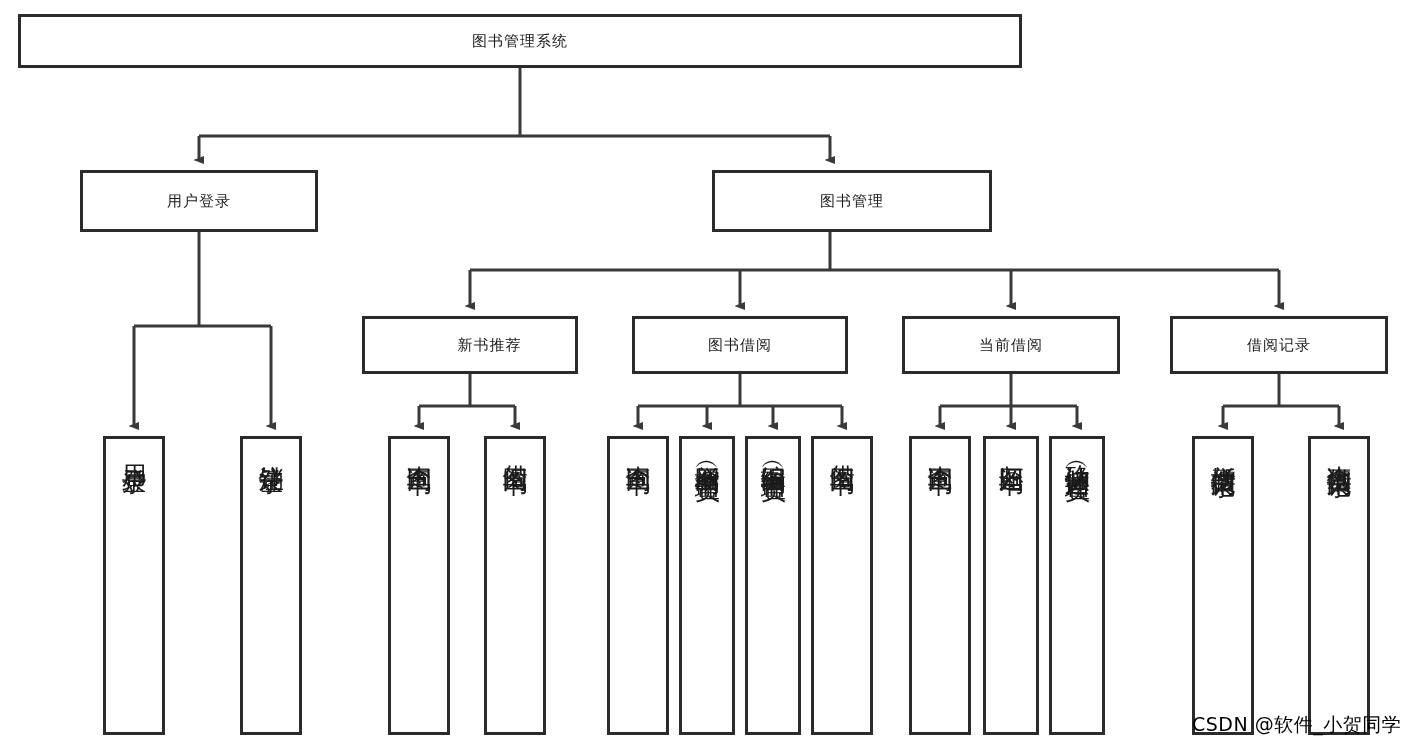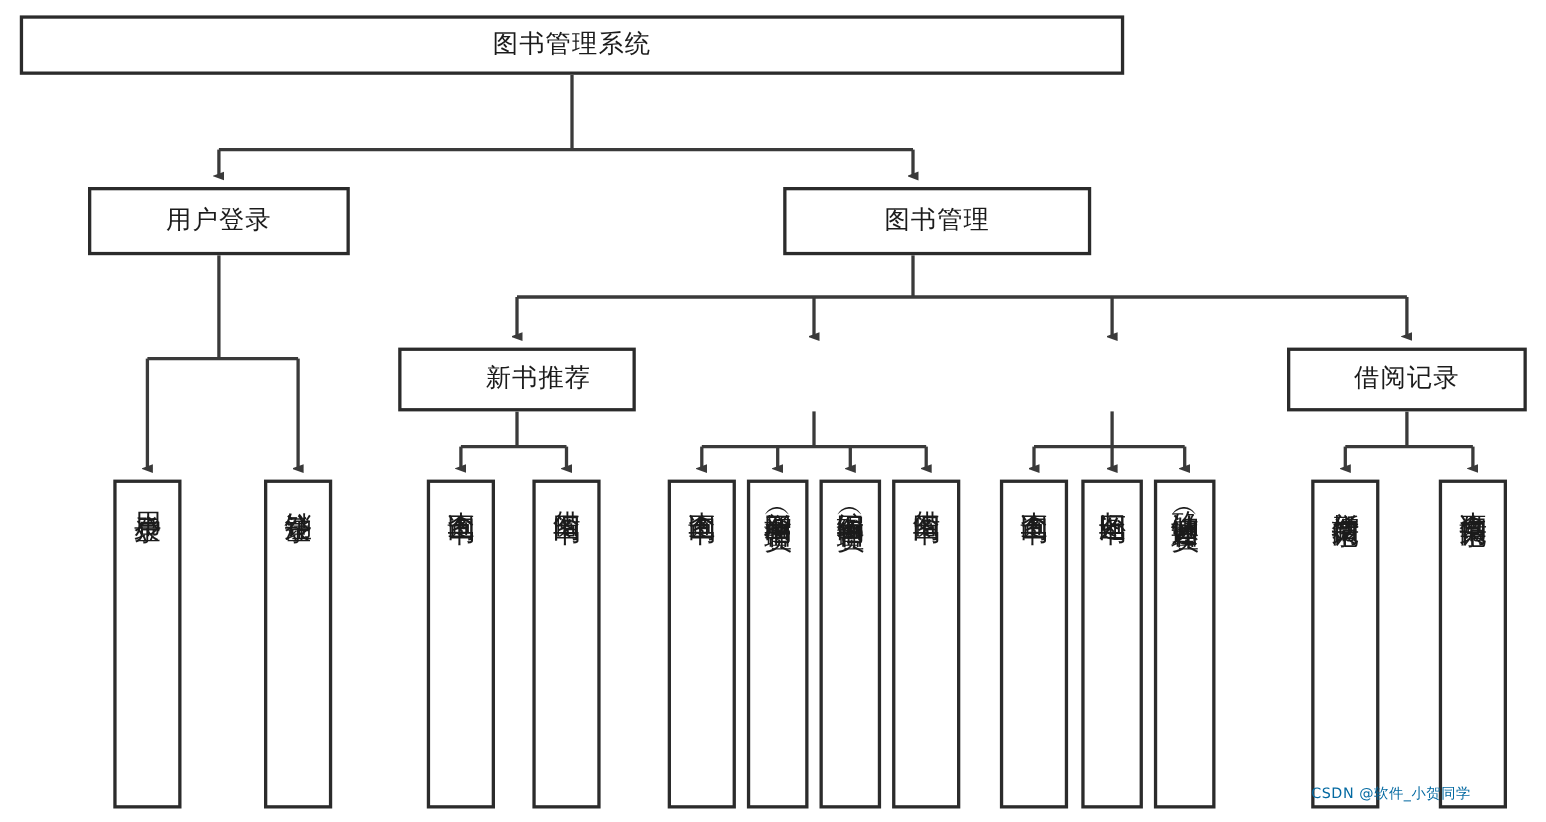--- a/index.html
+++ b/index.html
@@ -29,21 +29,21 @@
   .node {
     position: absolute;
     box-sizing: border-box;
     background: #ffffff;
     border: 3px solid #2b2b2b;
     display: flex;
     align-items: center;
     justify-content: center;
   }
   .node.h-node .node-label {
-    font-size: 23px;
+    font-size: 15px;
     line-height: 1.1;
     color: #1b1b1b;
     letter-spacing: 1px;
     white-space: nowrap;
   }
   .node.v-node {
     align-items: flex-start;
     justify-content: center;
     padding-top: 6px;
   }
@@ -54,22 +54,22 @@
     line-height: 1.18;
     color: #1b1b1b;
     letter-spacing: 2px;
     white-space: nowrap;
     text-align: center;
   }
   #watermark {
     position: absolute;
     left: 1192px;
     top: 712px;
-    font-size: 13px;
-    color: #0369a1;
+    font-size: 19px;
+    color: #000000;
     white-space: nowrap;
     letter-spacing: 0.5px;
   }
 </style>
 </head>
 <body>
 
 <div id="stage">
 
   <svg class="wires" viewBox="0 0 1405 747" xmlns="http://www.w3.org/2000/svg">
@@ -129,20 +129,26 @@
   <div class="node h-node" style="left:80px; top:170px; width:238px; height:62px;">
     <span class="node-label">用户登录</span>
   </div>
   <div class="node h-node" style="left:712px; top:170px; width:280px; height:62px;">
     <span class="node-label">图书管理</span>
   </div>
 
   <div class="node h-node" style="left:362px; top:316px; width:216px; height:58px;padding-left:39px;">
     <span class="node-label">新书推荐</span>
   </div>
+  <div class="node h-node" style="left:632px; top:316px; width:216px; height:58px;">
+    <span class="node-label">图书借阅</span>
+  </div>
+  <div class="node h-node" style="left:902px; top:316px; width:218px; height:58px;">
+    <span class="node-label">当前借阅</span>
+  </div>
   <div class="node h-node" style="left:1170px; top:316px; width:218px; height:58px;">
     <span class="node-label">借阅记录</span>
   </div>
 
   <div class="node v-node" style="left:103px; top:436px; width:62px; height:299px;">
     <span class="node-label">用户登录</span>
   </div>
   <div class="node v-node" style="left:240px; top:436px; width:62px; height:299px;">
     <span class="node-label">注销登录</span>
   </div>

